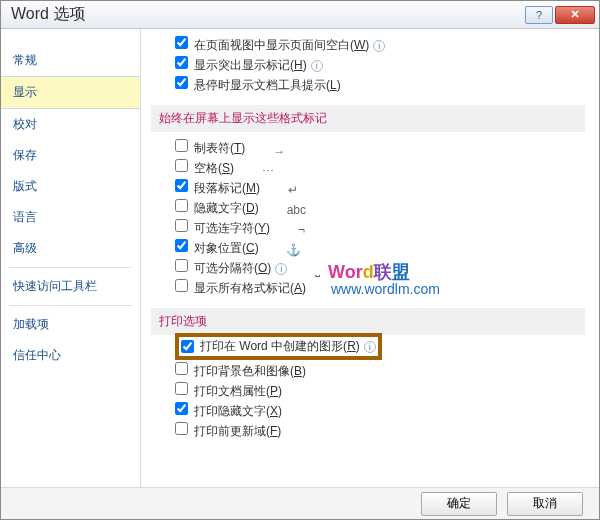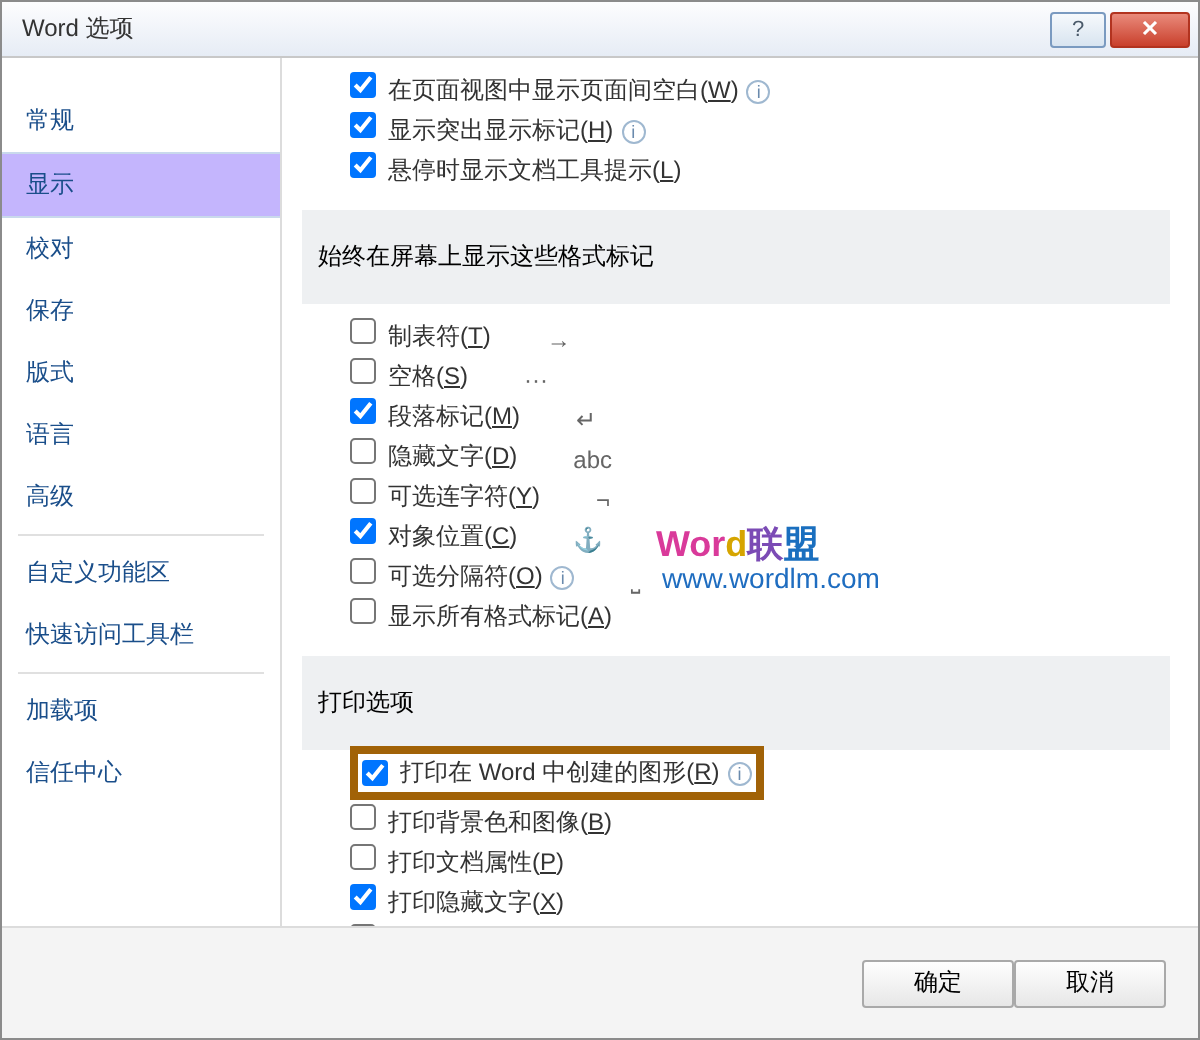--- a/index.html
+++ b/index.html
@@ -1,40 +1,40 @@
 <!DOCTYPE html>
 <html><head>
 <meta charset="utf-8">
 <style>
 *{box-sizing:border-box;margin:0;padding:0}
 body{font-family:"Microsoft YaHei","Segoe UI",sans-serif;font-size:12px;color:#333;background:#fff}
 .dialog{width:600px;height:520px;border:1px solid #8b8b8b;display:flex;flex-direction:column;background:#fff}
 .titlebar{height:28px;background:linear-gradient(#fdfdfe,#e6ecf5);display:flex;align-items:center;padding:0 4px 0 10px;border-bottom:1px solid #c8c8c8}
-.titlebar-title{flex:1;font-size:12px;color:#333}
+.titlebar-title{flex:1;font-size:16px;color:#333}
 .titlebar-btns{display:flex;gap:2px}
 .tbtn{width:28px;height:18px;border:1px solid #7a9ac0;border-radius:2px;display:flex;align-items:center;justify-content:center;font-size:11px;background:linear-gradient(#f6f9fc,#d8e4f0);color:#4a5a6a;cursor:pointer}
 .tbtn.close{background:linear-gradient(#e98a7b,#c9402c);border-color:#b2331f;color:#fff;width:40px;font-weight:bold}
 .dialog-body{flex:1;display:flex;overflow:hidden}
 .sidebar{width:140px;background:#fff;border-right:1px solid #dcdcdc;padding-top:16px}
 .nav-item{padding:7px 12px;color:#1a4e8a;cursor:pointer;font-size:12px}
-.nav-item.selected{background:#c4b5fd;border-top:1px solid #c9d9ec;border-bottom:1px solid #c9d9ec;color:#1a4e8a}
+.nav-item.selected{background:#fef9c3;border-top:1px solid #c9d9ec;border-bottom:1px solid #c9d9ec;color:#1a4e8a}
 .nav-sep{height:1px;background:#e0e0e0;margin:3px 8px}
 .content{flex:1;overflow-y:auto;padding:6px 14px 6px 14px;position:relative}
 .opt-row{display:flex;align-items:flex-end;padding:1px 0 1px 20px;height:20px}
 .opt-row input[type=checkbox]{margin-right:6px;cursor:pointer}
 .opt-label{font-size:12px}
 .opt-label u{text-decoration:underline}
 .info-icon{display:inline-flex;width:12px;height:12px;border:1px solid #9fb8d0;border-radius:50%;font-size:9px;color:#6a8aad;align-items:center;justify-content:center;margin-left:4px}
 .sym{display:inline-block;min-width:30px;margin-left:28px;color:#666;font-size:12px}
-.section-head{background:#eef0f2;padding:15px 8px;font-size:12px;color:#000000;margin:10px 0 6px -4px}
+.section-head{background:#eef0f2;padding:5px 8px;font-size:12px;color:#be185d;margin:10px 0 6px -4px}
 .red-box{border:4px solid #a16207;padding:1px 2px;display:inline-flex;align-items:center}
 .watermark{position:absolute;left:187px;top:231px;font-size:18px;font-weight:bold;pointer-events:none;white-space:nowrap}
 .watermark .r{color:#d93a9a}.watermark .y{color:#d6a500}.watermark .p{color:#7b4bb5}.watermark .b{color:#1a6fbf}
 .watermark-url{position:absolute;left:190px;top:252px;font-size:14px;color:#1f6dc0;pointer-events:none}
-.footer{height:56px;border-top:1px solid #dcdcdc;display:flex;justify-content:flex-end;align-items:center;gap:0;padding:0 16px;background:#f4f4f4}
+.footer{height:32px;border-top:1px solid #dcdcdc;display:flex;justify-content:flex-end;align-items:center;gap:10px;padding:0 16px;background:#f4f4f4}
 .btn{min-width:76px;height:24px;border:1px solid #a9a9a9;background:linear-gradient(#fefefe,#e7e7e7);border-radius:2px;font-size:12px;cursor:pointer}
 ::-webkit-scrollbar{width:16px}
 ::-webkit-scrollbar-track{background:#f0f0f0}
 ::-webkit-scrollbar-thumb{background:#cdcdcd;border:1px solid #b8b8b8}
 </style>
 </head>
 <body>
 
 <div class="dialog">
   <div class="titlebar">
@@ -48,21 +48,20 @@
   <div class="dialog-body">
     <div class="sidebar" id="sidebar">
         <div class="nav-item">常规</div>
         <div class="nav-item selected">显示</div>
         <div class="nav-item">校对</div>
         <div class="nav-item">保存</div>
         <div class="nav-item">版式</div>
         <div class="nav-item">语言</div>
         <div class="nav-item">高级</div>
         <div class="nav-sep"></div>
-        <div class="nav-item">自定义功能区</div>
         <div class="nav-item">快速访问工具栏</div>
         <div class="nav-sep"></div>
         <div class="nav-item">加载项</div>
         <div class="nav-item">信任中心</div>
       </div>
 
     <div class="content">
       <div id="top-opts">
           <div class="opt-row">
             <span><input type="checkbox" checked="" style=""><span class="opt-label">在页面视图中显示页面间空白(<u>W</u>)</span><span class="info-icon">i</span></span>

